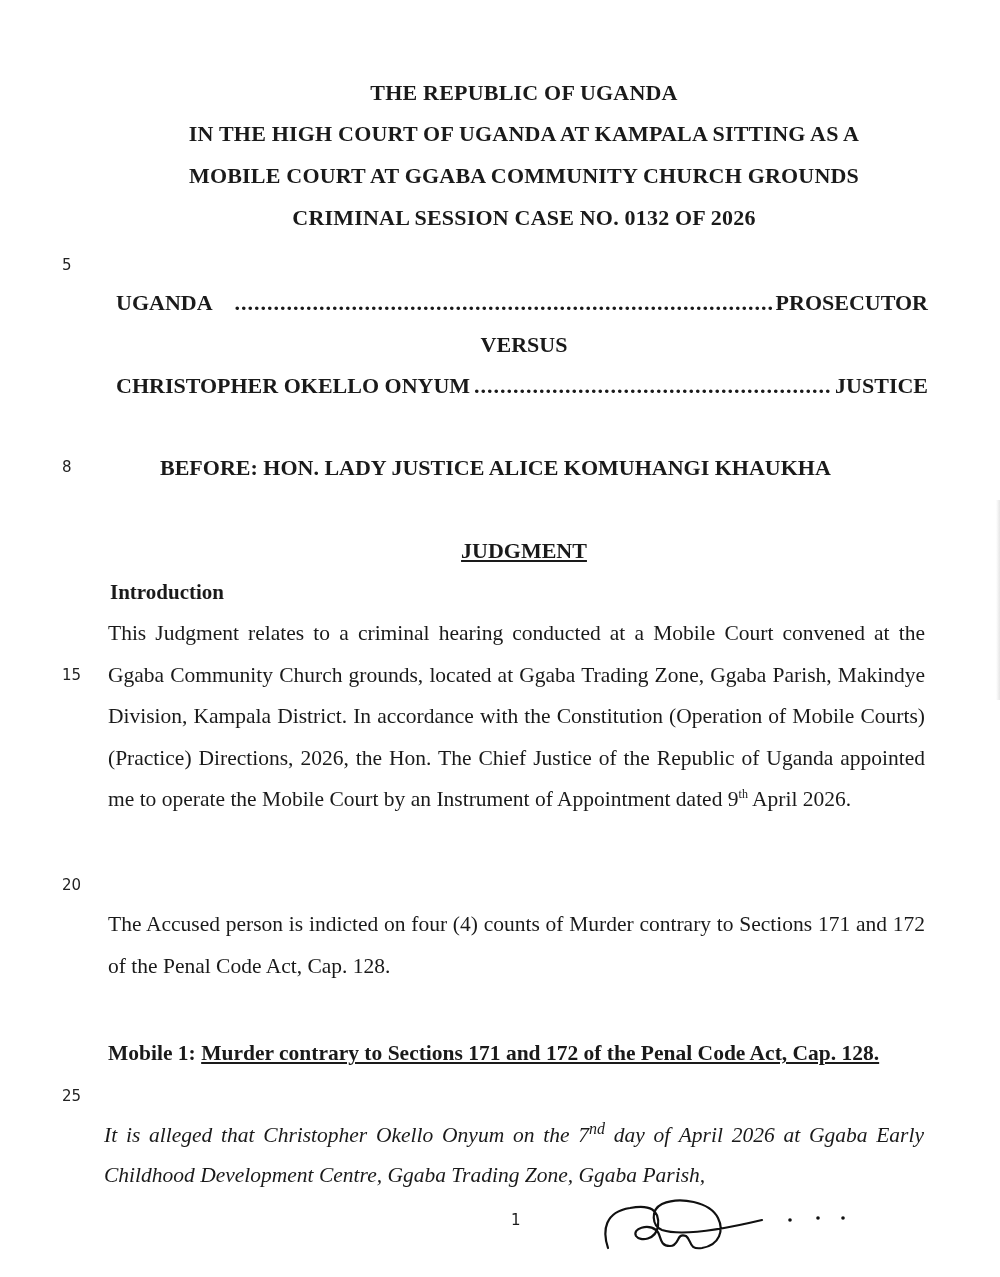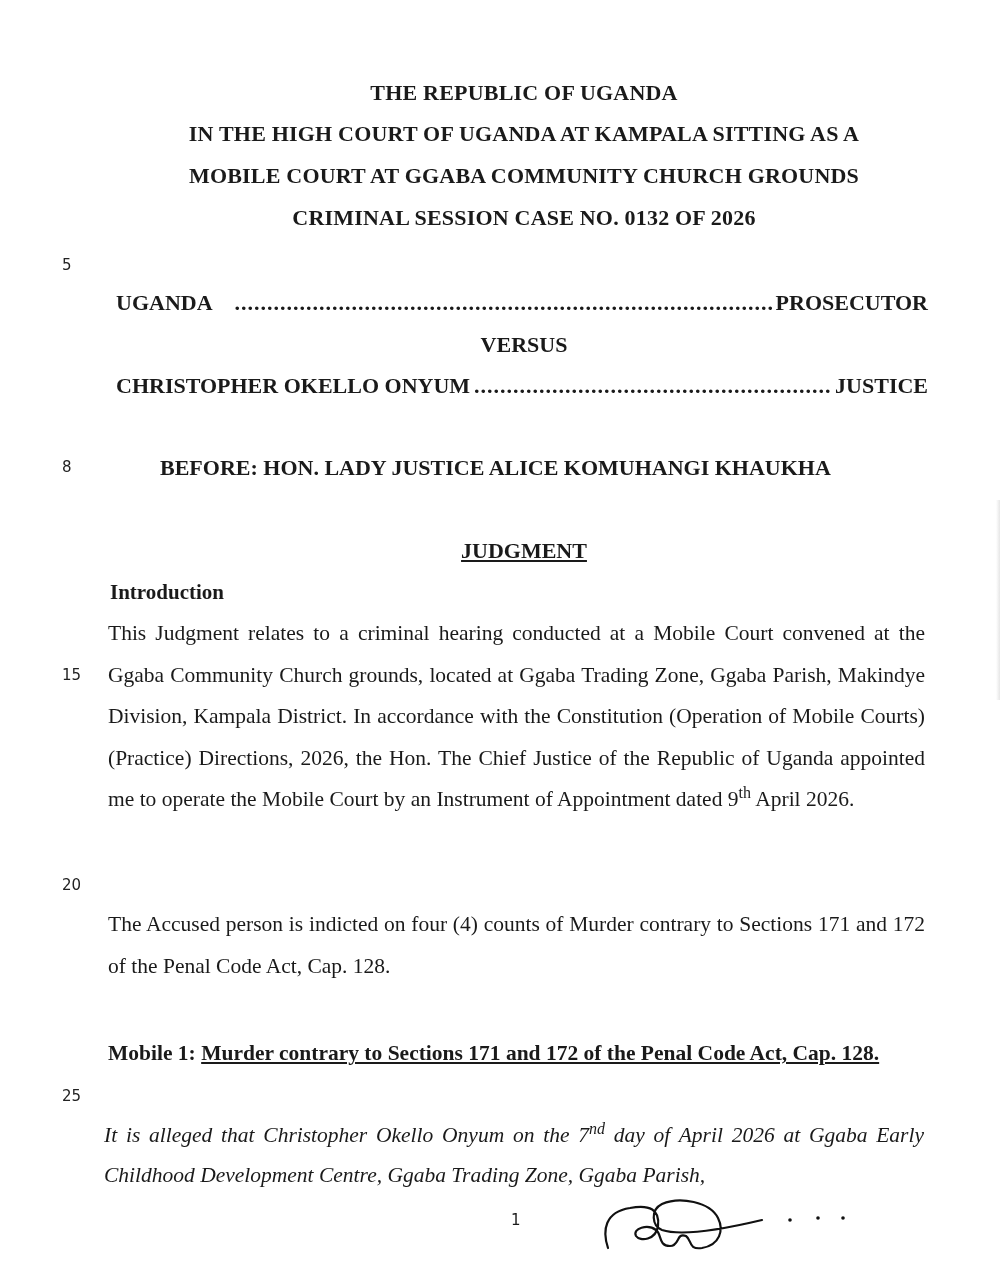--- a/index.html
+++ b/index.html
@@ -11,21 +11,21 @@
       background: linear-gradient(to right, #ffffff, #e6e6e6); }
     .line-num { position: absolute; left: 62px; font-family: "DejaVu Sans", sans-serif; font-size: 15px; color: #222; }
     .hdr { position: absolute; left: 0; width: 1048px; text-align: center; font-weight: bold; font-size: 22px; letter-spacing: 0.2px; }
     .party { position: absolute; left: 116px; width: 812px; font-weight: bold; font-size: 22px; display: flex; align-items: baseline; }
     .party .dots { flex: 1; overflow: hidden; white-space: nowrap; margin: 0 4px; font-weight: bold; letter-spacing: 1px; }
     .versus { position: absolute; left: 0; width: 1048px; text-align: center; font-weight: bold; font-size: 22px; }
     .before { position: absolute; left: 116px; font-weight: bold; font-size: 22px; }
     .judgment { position: absolute; left: 0; width: 1048px; text-align: center; font-weight: bold; font-size: 22px; text-decoration: underline; }
     .intro { position: absolute; left: 110px; font-weight: bold; font-size: 21px; }
     .para { position: absolute; left: 108px; width: 817px; font-size: 21.5px; line-height: 41.6px; text-align: justify; }
-    .para sup { font-size: 16px; line-height: 0; }
+    .para sup { font-size: 12px; line-height: 0; }
     .count-title { position: absolute; left: 108px; width: 817px; font-weight: bold; font-size: 21.5px; line-height: 44px; }
     .count-title .u { text-decoration: underline; }
     .allegation { position: absolute; left: 104px; width: 820px; font-style: italic; font-size: 21.5px; line-height: 40px; text-align: justify; }
     .allegation sup { font-size: 16px; line-height: 0; }
     .page-num { position: absolute; left: 511px; top: 1211px; font-family: "DejaVu Sans", sans-serif; font-size: 15px; }
     .signature { position: absolute; left: 600px; top: 1190px; width: 260px; height: 70px; }
   </style>
 </head>
 <body>
 

